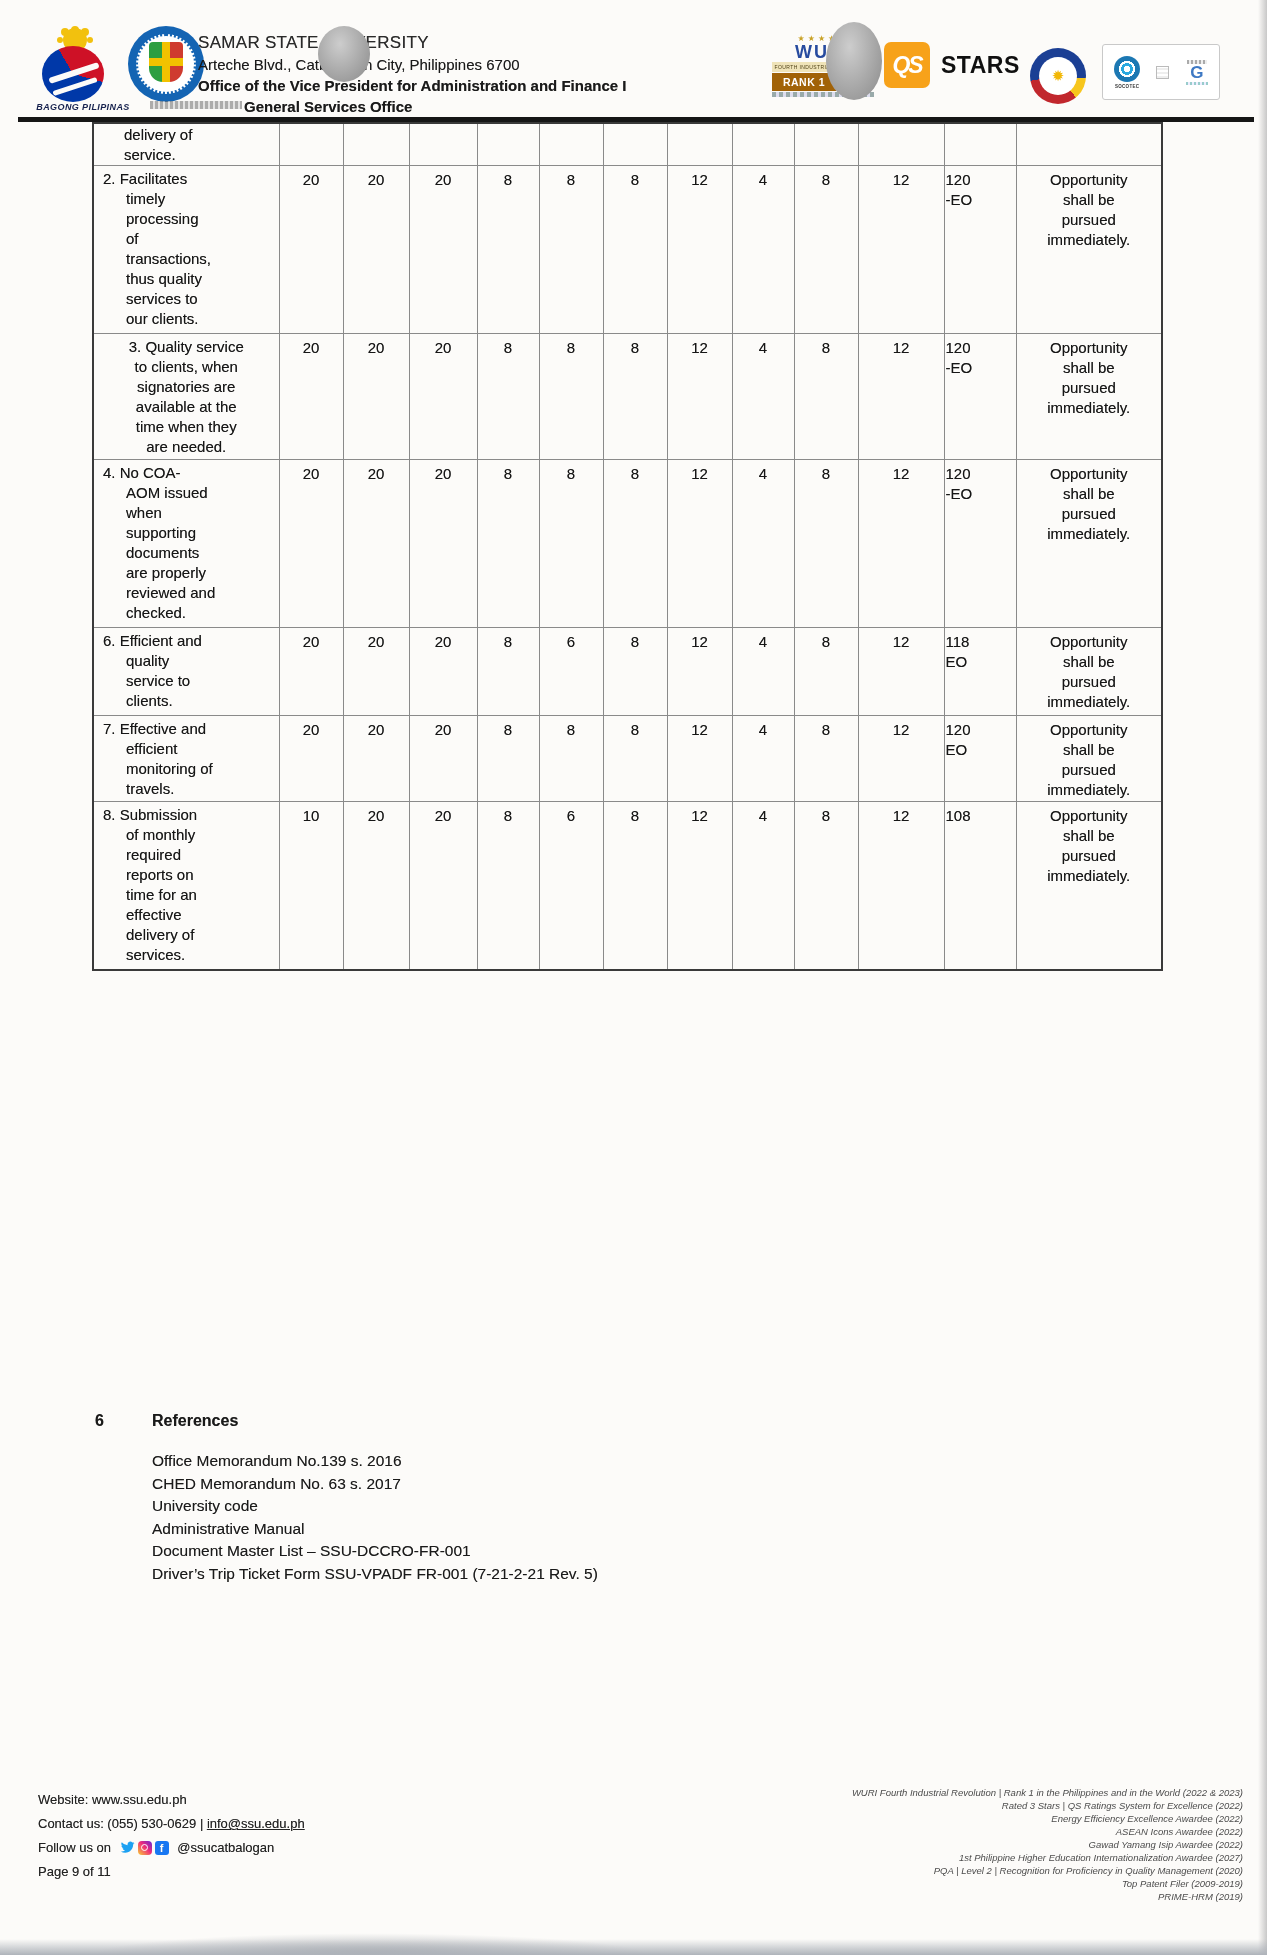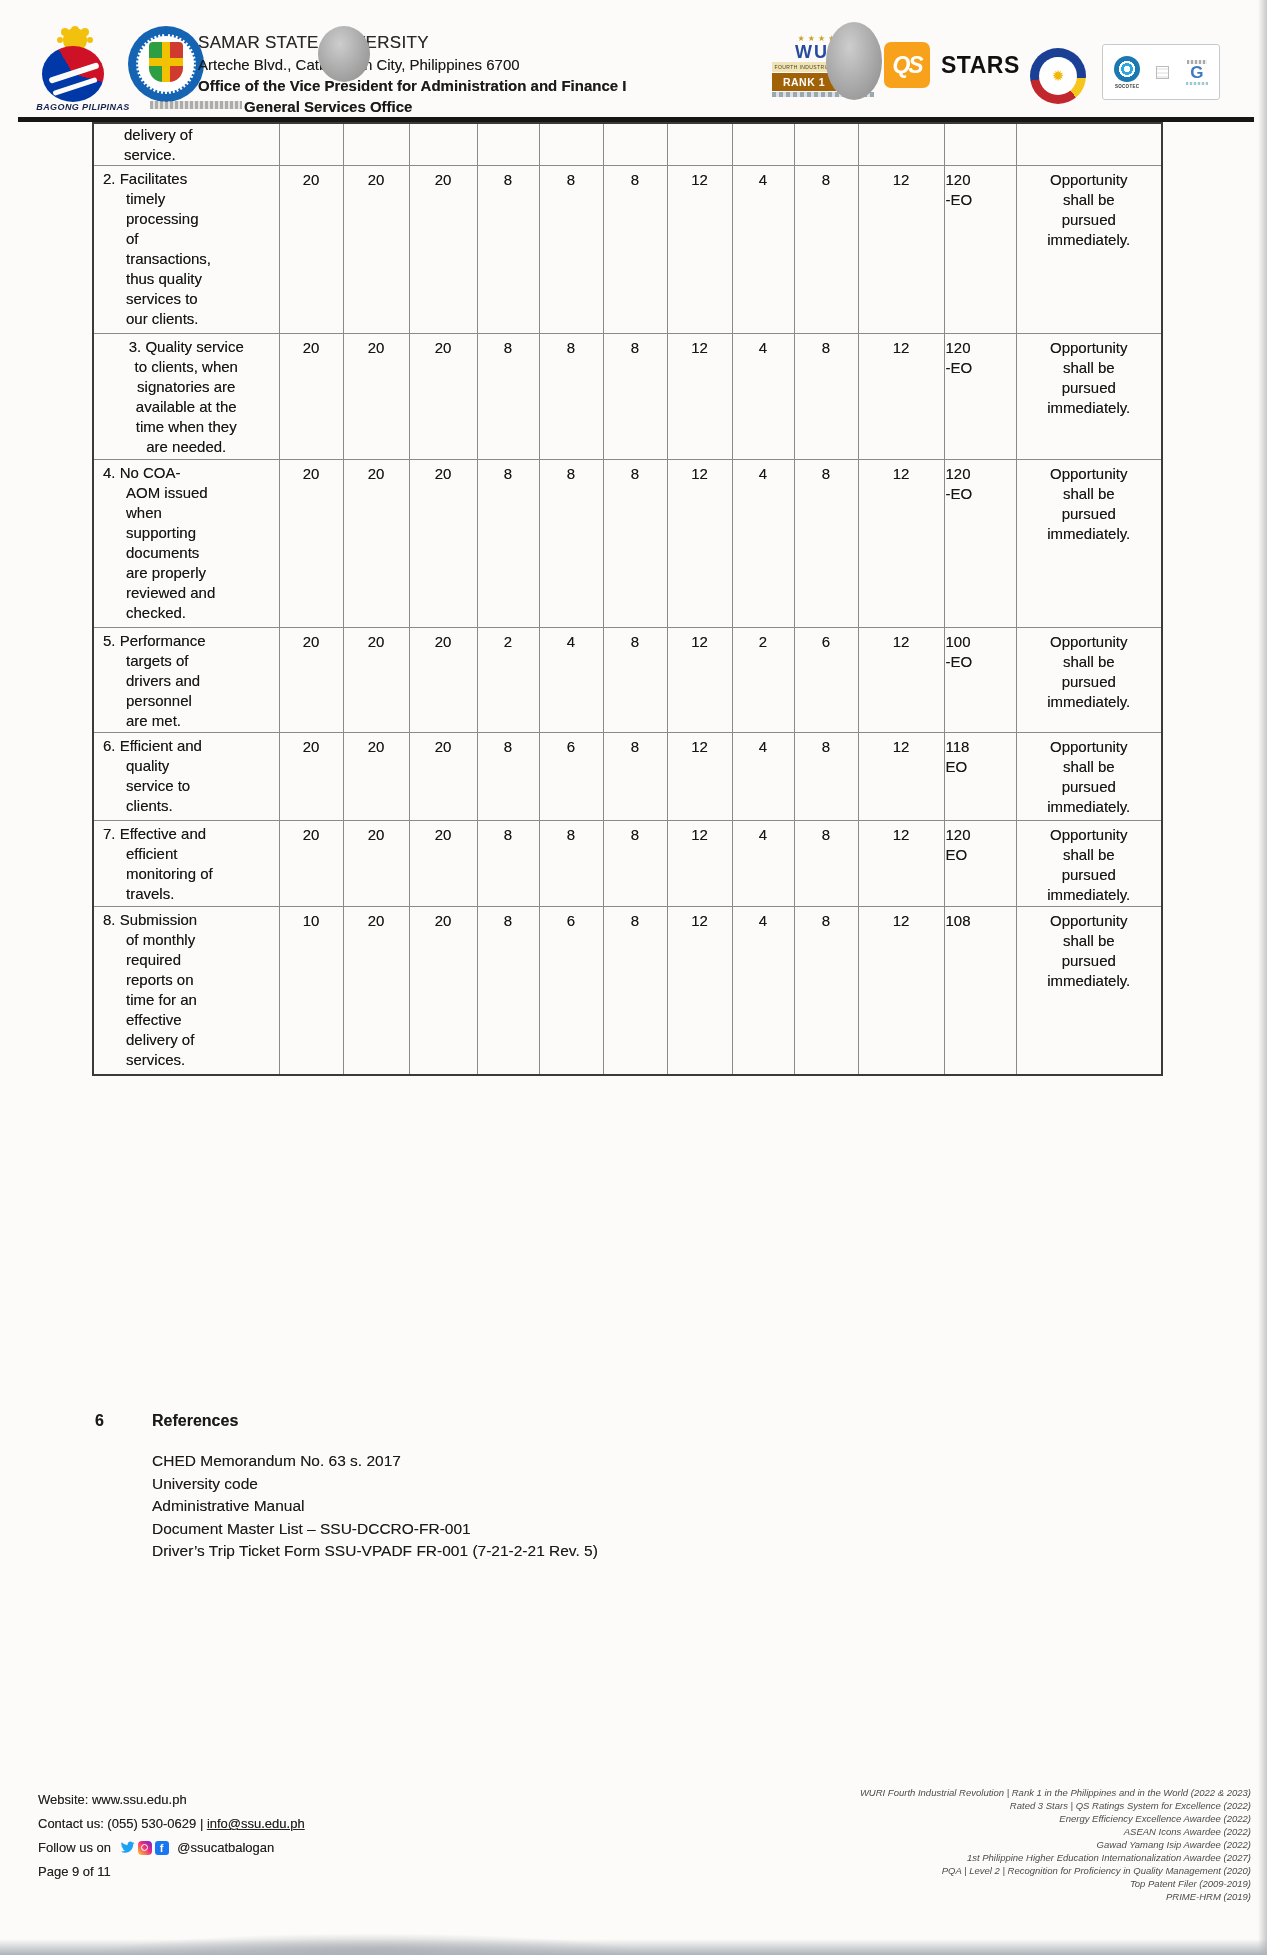--- a/index.html
+++ b/index.html
@@ -93,21 +93,21 @@
   
   .foot-left{position:absolute;left:38px;top:1788px;font-size:13px;line-height:24px;color:#222;
         text-shadow:0 0 .4px rgba(30,30,30,.5);}
   .foot-left .email{text-decoration:underline;color:#222;}
   .social{display:inline-flex;align-items:center;gap:3px;margin:0 5px;vertical-align:-2px;}
   .ig-icon{width:14px;height:14px;border-radius:4px;position:relative;
         background:linear-gradient(45deg,#f9ce34,#ee2a7b 55%,#6228d7);}
   .ig-icon::before{content:"";position:absolute;left:3.5px;top:3.5px;width:5px;height:5px;border:1.4px solid #fff;border-radius:50%;}
   .fb-icon{width:14px;height:14px;border-radius:3px;background:#1877f2;color:#fff;font-size:11px;font-weight:bold;
         text-align:center;line-height:14px;}
-  .foot-right{position:absolute;right:16px;top:1786px;text-align:right;font-size:9.5px;font-style:italic;
+  .foot-right{position:absolute;right:24px;top:1786px;text-align:right;font-size:9.5px;font-style:italic;
         color:#4c4c4c;line-height:13px;}
 
   
   .edge-right{position:absolute;right:0;top:0;width:9px;height:100%;
         background:linear-gradient(to left,#c8c8c8,rgba(255,255,255,0));}
   .edge-bottom{position:absolute;left:0;bottom:0;width:100%;height:16px;
         background:linear-gradient(to top,#aeb3ba,rgba(255,255,255,0));}
   .edge-shadow{position:absolute;left:90px;bottom:0;width:560px;height:22px;
         background:radial-gradient(ellipse at 50% 100%,rgba(90,98,110,.55),rgba(90,98,110,0) 70%);}
 </style>
@@ -275,43 +275,20 @@
           <td class="cell-num">4</td>
           <td class="cell-num">8</td>
           <td class="cell-num">12</td>
           <td class="cell-score">120
 -EO</td>
           <td class="cell-remark">Opportunity
 shall be
 pursued
 immediately.</td>
         </tr>
-        <tr style="height: 105px;">
-          <td class="cell-desc hang">5. Performance
-targets of
-drivers and
-personnel
-are met.</td>
-          <td class="cell-num">20</td>
-          <td class="cell-num">20</td>
-          <td class="cell-num">20</td>
-          <td class="cell-num">2</td>
-          <td class="cell-num">4</td>
-          <td class="cell-num">8</td>
-          <td class="cell-num">12</td>
-          <td class="cell-num">2</td>
-          <td class="cell-num">6</td>
-          <td class="cell-num">12</td>
-          <td class="cell-score">100
--EO</td>
-          <td class="cell-remark">Opportunity
-shall be
-pursued
-immediately.</td>
-        </tr>
         <tr style="height: 88px;">
           <td class="cell-desc hang">6. Efficient and
 quality
 service to
 clients.</td>
           <td class="cell-num">20</td>
           <td class="cell-num">20</td>
           <td class="cell-num">20</td>
           <td class="cell-num">8</td>
           <td class="cell-num">6</td>
@@ -375,20 +352,21 @@
 immediately.</td>
         </tr>
       </tbody>
   </table>
 
   <div class="refs">
     <div class="refs-num">6</div>
     <div>
       <div class="refs-title">References</div>
       <ul class="refs-list">
+          <li>Office Memorandum No.139 s. 2016</li>
           <li>CHED Memorandum No. 63 s. 2017</li>
           <li>University code</li>
           <li>Administrative Manual</li>
           <li>Document Master List – SSU-DCCRO-FR-001</li>
           <li>Driver’s Trip Ticket Form SSU-VPADF FR-001 (7-21-2-21 Rev. 5)</li>
         </ul>
     </div>
   </div>
 
   <div class="foot-left">

